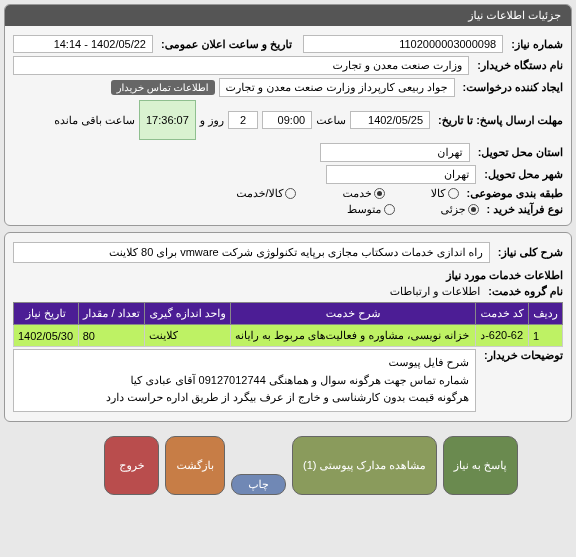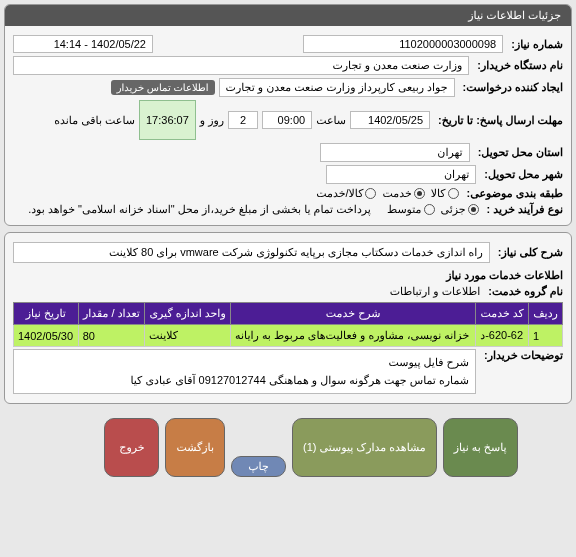--- a/index.html
+++ b/index.html
@@ -45,21 +45,21 @@
   min-height: 18px;
   display: inline-block;
   min-width: 100px;
 }
 .countdown {
   background: #d9f2d0;
   border: 1px solid #8fbf8f;
   padding: 13px 6px;
 }
 .radio-group { display: inline-flex; align-items: center; gap: 6px; }
-.radio-item { display: inline-flex; align-items: center; gap: 2px; }
+.radio-item { display: inline-flex; align-items: center; gap: 2px; margin-left: 40px; }
 .radio {
   width: 11px; height: 11px; border: 1px solid #555; border-radius: 50%; display: inline-block; position: relative;
 }
 .radio.checked::after {
   content: ""; position: absolute; width: 5px; height: 5px; background: #333; border-radius: 50%; top: 2px; right: 2px;
 }
 .full-desc {
   width: 100%;
   background: #fff;
   border: 1px solid #bbb;
@@ -131,20 +131,21 @@
 <body>
 
 <div class="panel">
   <div class="panel-header">جزئیات اطلاعات نیاز</div>
   <div class="panel-body">
 
     <div class="row">
       <span class="label">شماره نیاز:</span>
       <span class="val-box" style="min-width:200px">1102000003000098</span>
       <span class="flex-fill"></span>
+      <span class="label">تاریخ و ساعت اعلان عمومی:</span>
       <span class="val-box" style="min-width:140px">1402/05/22 - 14:14</span>
     </div>
 
     <div class="row">
       <span class="label">نام دستگاه خریدار:</span>
       <span class="val-box flex-fill">وزارت صنعت معدن و تجارت</span>
     </div>
 
     <div class="row">
       <span class="label">ایجاد کننده درخواست:</span>
@@ -196,21 +197,20 @@
       <div class="radio-group">
         <span class="radio-item">
             <span class="radio checked"></span>
             <span>جزئی</span>
           </span>
         <span class="radio-item">
             <span class="radio"></span>
             <span>متوسط</span>
           </span>
       </div>
-      <span style="margin-right:12px">پرداخت تمام یا بخشی از مبلغ خرید،از محل "اسناد خزانه اسلامی" خواهد بود.</span>
     </div>
 
   </div>
 </div>
 
 <div class="panel">
   <div class="panel-body">
     <div class="row">
       <span class="label">شرح کلی نیاز:</span>
       <div class="full-desc flex-fill">راه اندازی خدمات دسکتاب مجازی برپایه تکنولوژی شرکت vmware  برای 80 کلاینت</div>
@@ -244,20 +244,21 @@
           <td>1402/05/30</td>
         </tr>
       </tbody>
     </table>
 
     <div class="row" style="margin-top:2px;align-items:flex-start">
       <span class="label">توضیحات خریدار:</span>
       <div class="notes flex-fill">
         <div>شرح فایل پیوست</div>
         <div>شماره تماس جهت هرگونه سوال و هماهنگی 09127012744  آقای عبادی کیا</div>
+        <div>هرگونه قیمت بدون کارشناسی و خارج از عرف بیگرد از طریق اداره حراست دارد</div>
       </div>
     </div>
   </div>
 </div>
 
 <div class="button-bar">
   <button class="btn reply">پاسخ به نیاز</button>
   <button class="btn attach">مشاهده مدارک پیوستی (1)</button>
   <button class="btn print">چاپ</button>
   <button class="btn back">بازگشت</button>

